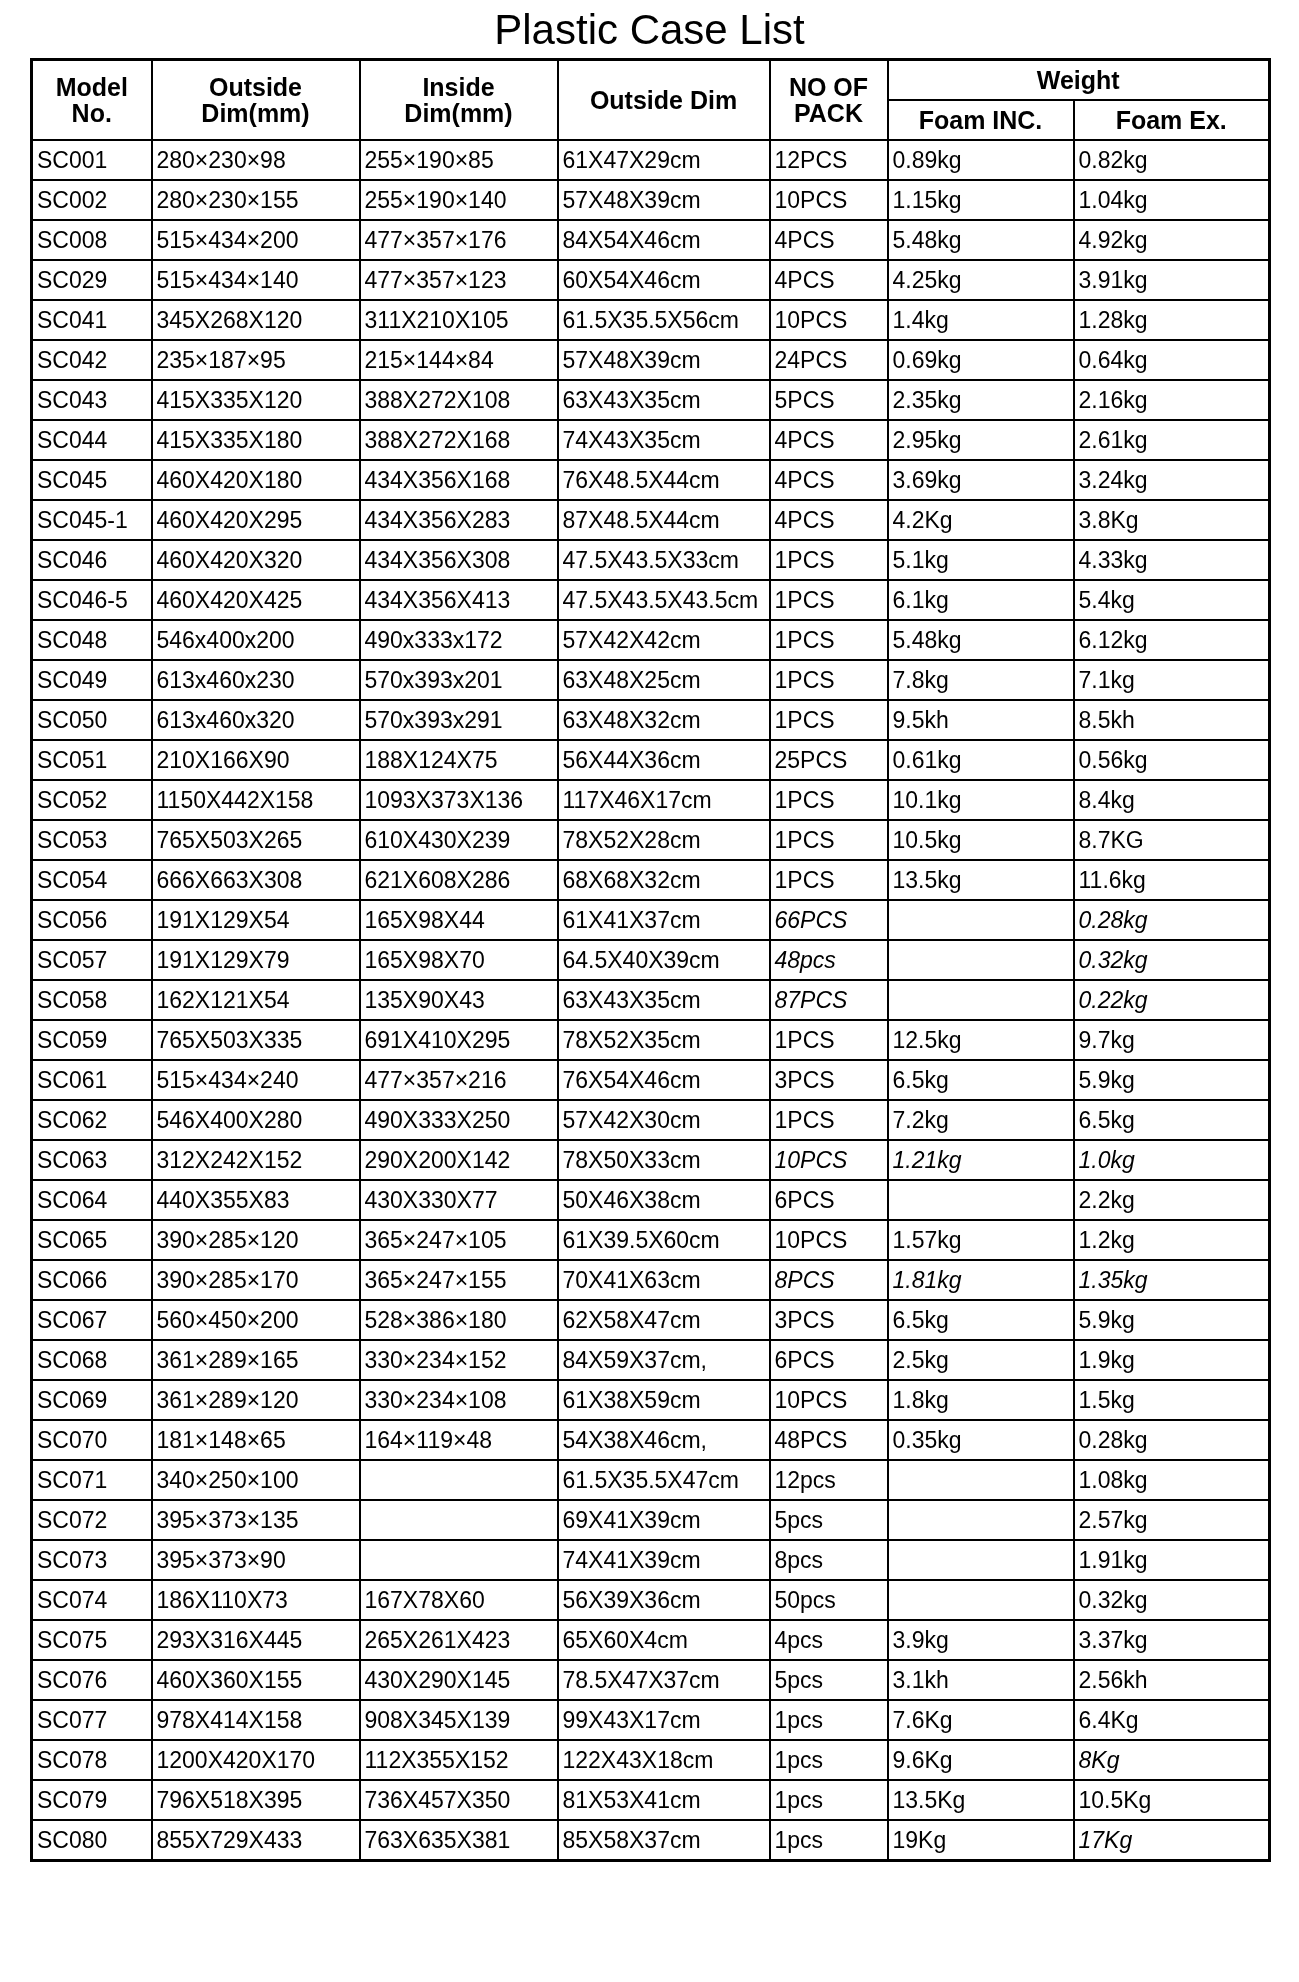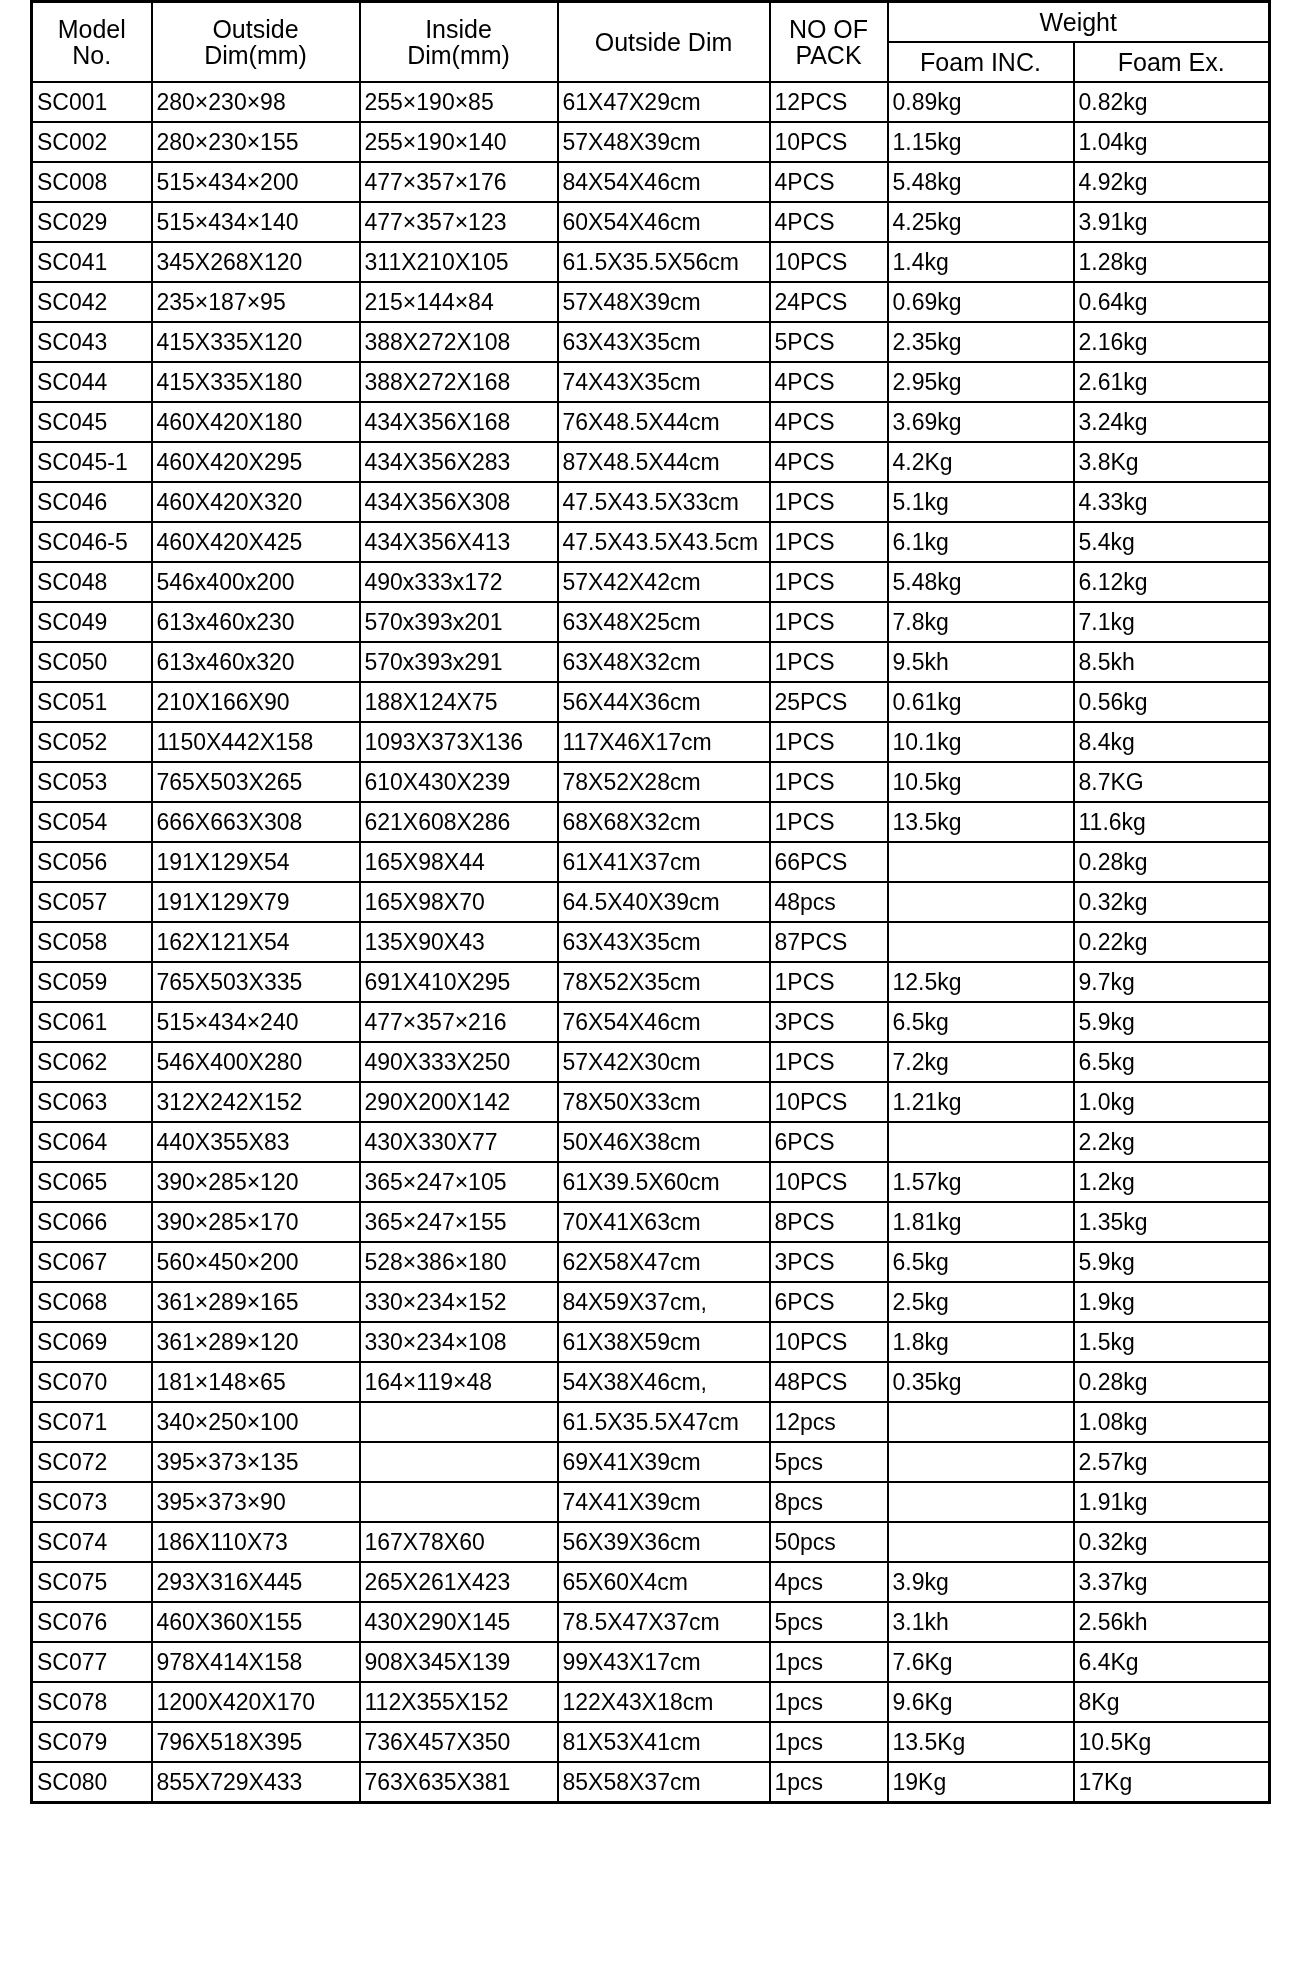--- a/index.html
+++ b/index.html
@@ -43,21 +43,21 @@
     font-size: 23px;
     line-height: 26px;
     height: 38px;
     vertical-align: middle;
     overflow: hidden;
     white-space: nowrap;
     font-weight: normal;
   }
   
   table.case-list thead th {
-    font-weight: normal;
+    font-weight: bold;
     text-align: center;
     font-size: 25px;
   }
   th.h-model, th.h-outside, th.h-inside, th.h-carton, th.h-pack {
     height: 78px;
   }
   th.h-weight {
     height: 39px;
   }
   th.h-foam {
@@ -68,29 +68,30 @@
   
   col.c-model   { width: 120px; }
   col.c-outside { width: 208px; }
   col.c-inside  { width: 198px; }
   col.c-carton  { width: 212px; }
   col.c-pack    { width: 118px; }
   col.c-foaminc { width: 186px; }
   col.c-foamex  { width: 196px; }
 
   td.cell { text-align: left; }
-  td.big  { font-size: 30px; }
+  td.big  { font-size: 30px; font-style: italic; }
   .hdr-line1 { display: block; }
   .hdr-line2 { display: block; }
 </style>
 </head>
 <body>
 
 <div class="page">
 
+  <div class="title">Plastic Case List</div>
 
   <table class="case-list">
     <colgroup>
       <col class="c-model">
       <col class="c-outside">
       <col class="c-inside">
       <col class="c-carton">
       <col class="c-pack">
       <col class="c-foaminc">
       <col class="c-foamex">

